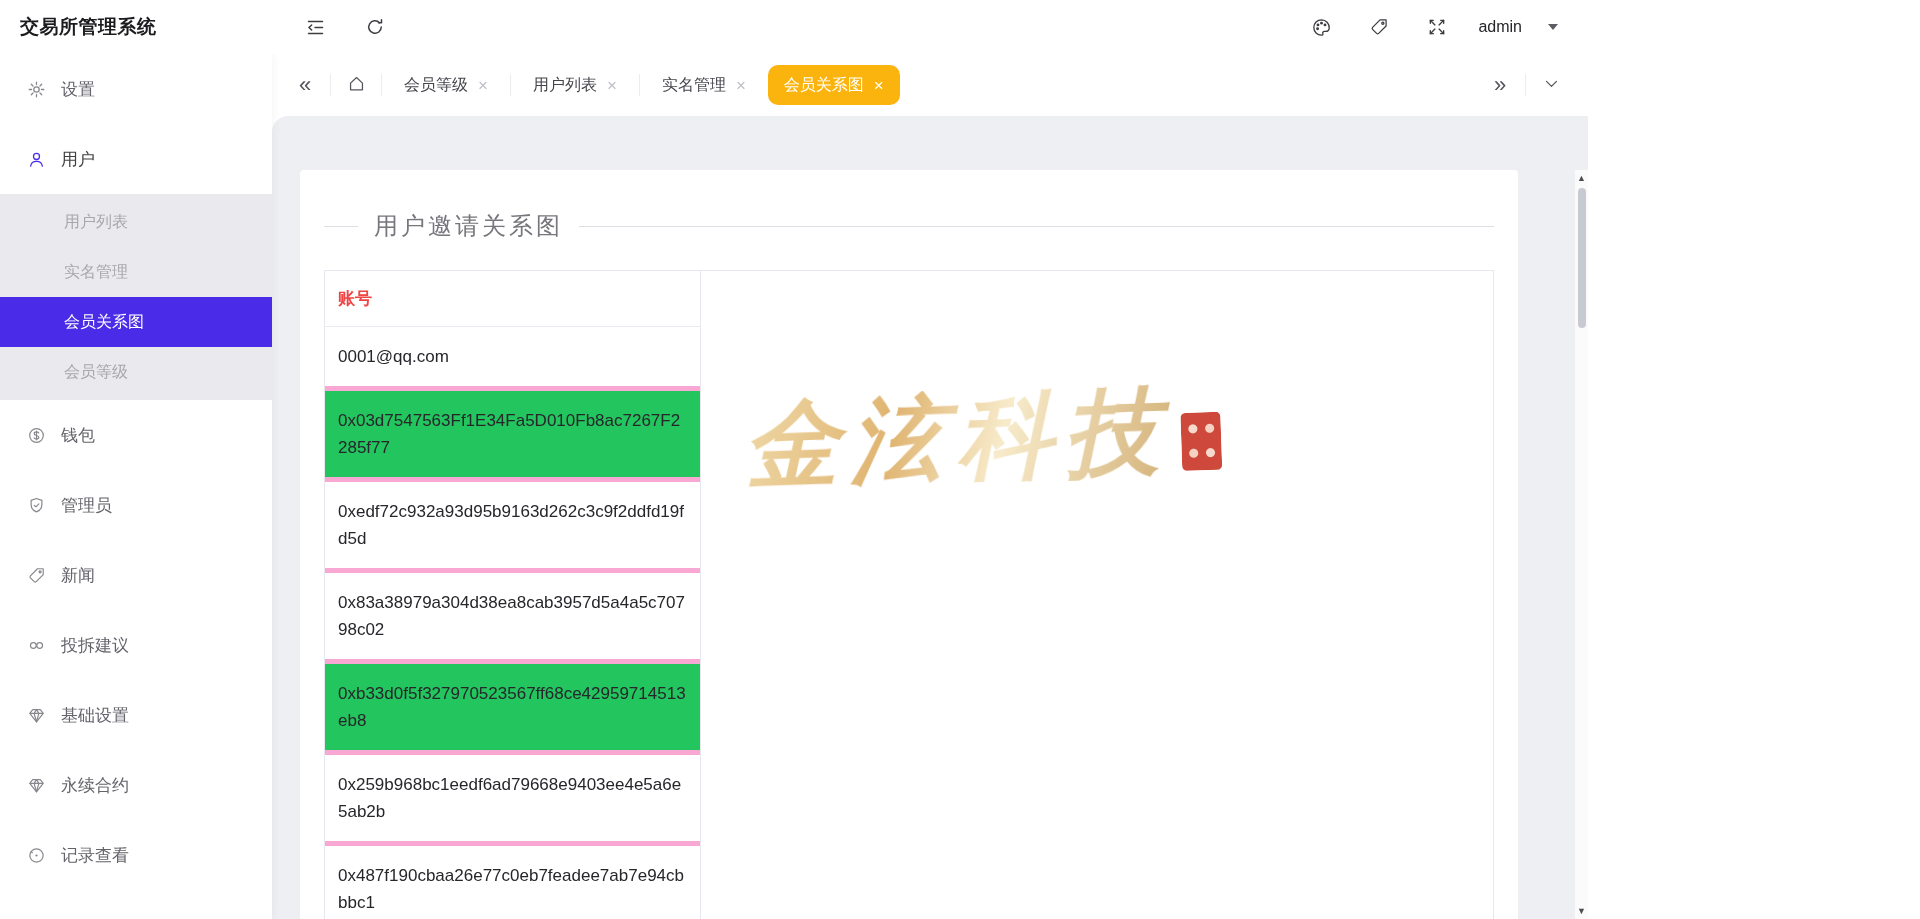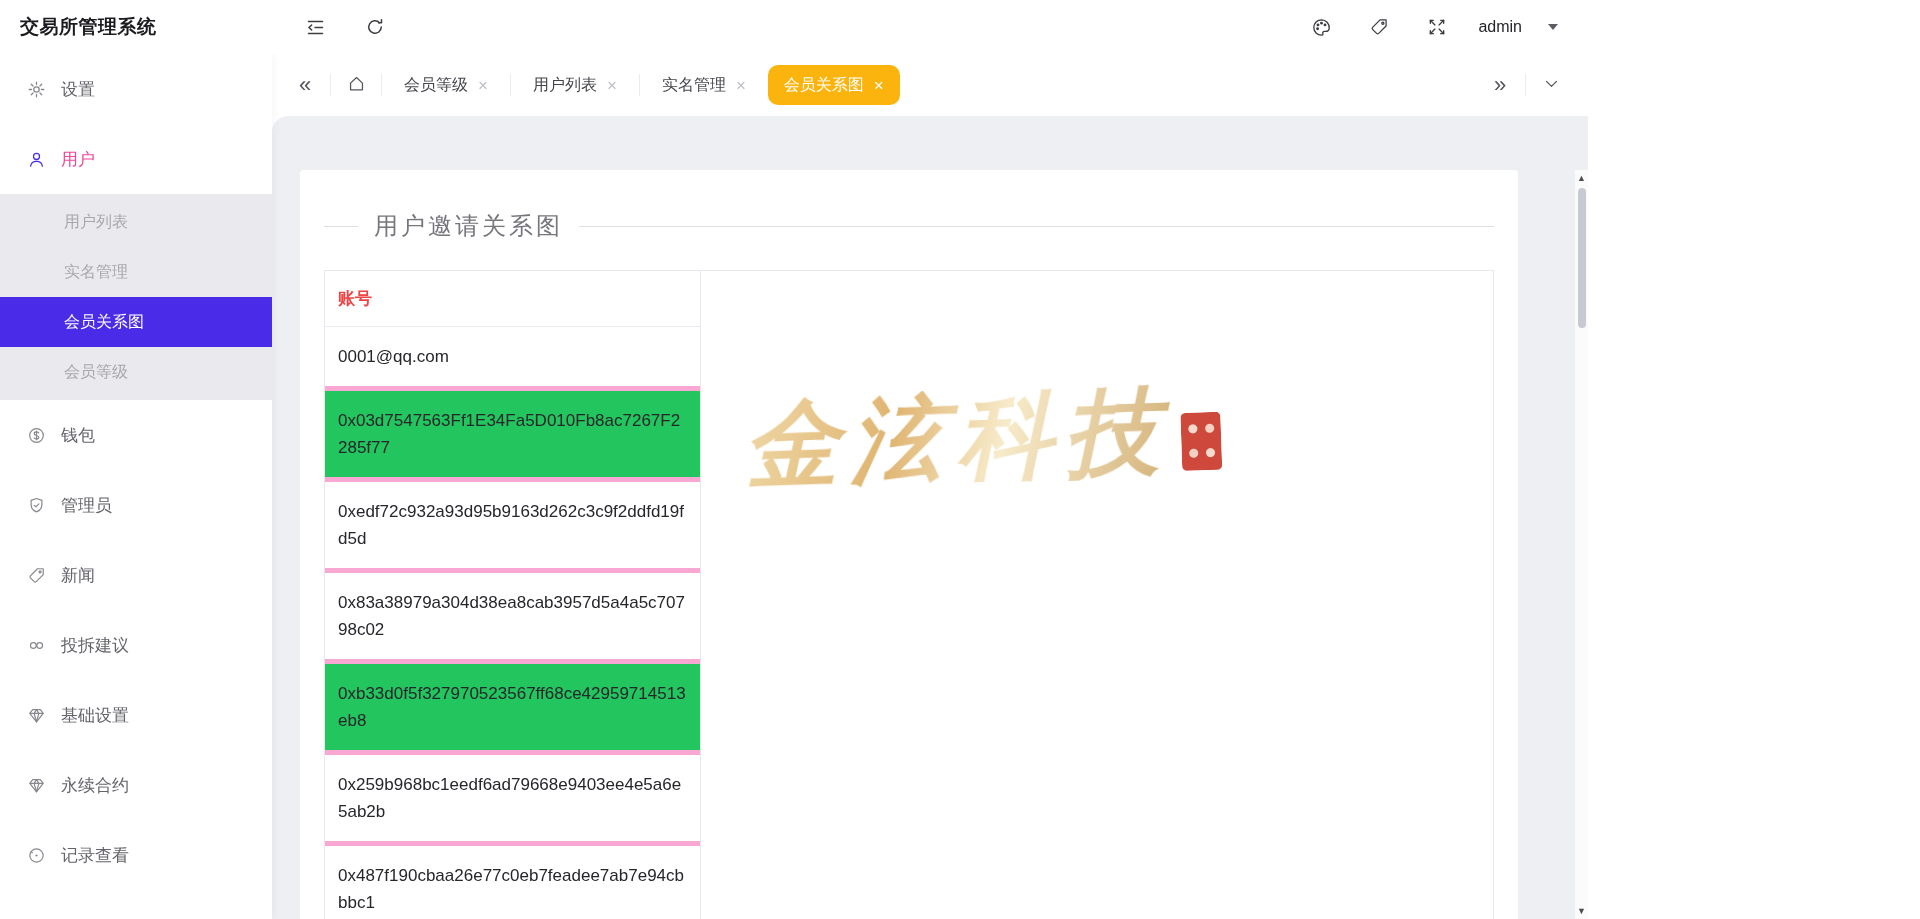--- a/index.html
+++ b/index.html
@@ -19,21 +19,21 @@
   .user-menu { display:flex; align-items:center; gap:26px; cursor:pointer; color:#25252a; font-size:16px; padding:6px 4px; }
   .caret { width:0; height:0; border-left:5px solid transparent; border-right:5px solid transparent; border-top:6px solid #5c5c62; }
 
   
   .sidebar { position:absolute; top:54px; left:0; bottom:0; width:272px; background:#fff; z-index:20;
     box-shadow:2px 0 8px rgba(29,35,41,.04); }
   .nav { padding-top:0; }
   .nav-item { height:70px; display:flex; align-items:center; padding-left:26px; gap:15px;
     font-size:17px; color:#63636a; cursor:pointer; }
   .nav-item .nicon { width:20px; height:20px; display:flex; align-items:center; justify-content:center; color:#87878d; }
-  .nav-item.active { color:#ec4899; }
+  .nav-item.active { color:#404040; }
   .nav-item.active .nicon { color:#4a2be8; }
   .submenu { background:#e9e9ee; padding:3px 0; }
   .sub-item { height:50px; display:flex; align-items:center; padding-left:64px; font-size:16px;
     color:#a7a7ad; cursor:pointer; }
   .sub-item.active { background:#4a2be8; color:#fff; }
 
   
   .main { position:absolute; top:54px; left:272px; right:0; bottom:0; background:#fff; }
 
   .tabbar { height:62px; background:#fff; display:flex; align-items:center; padding:0 18px 0 14px; }

